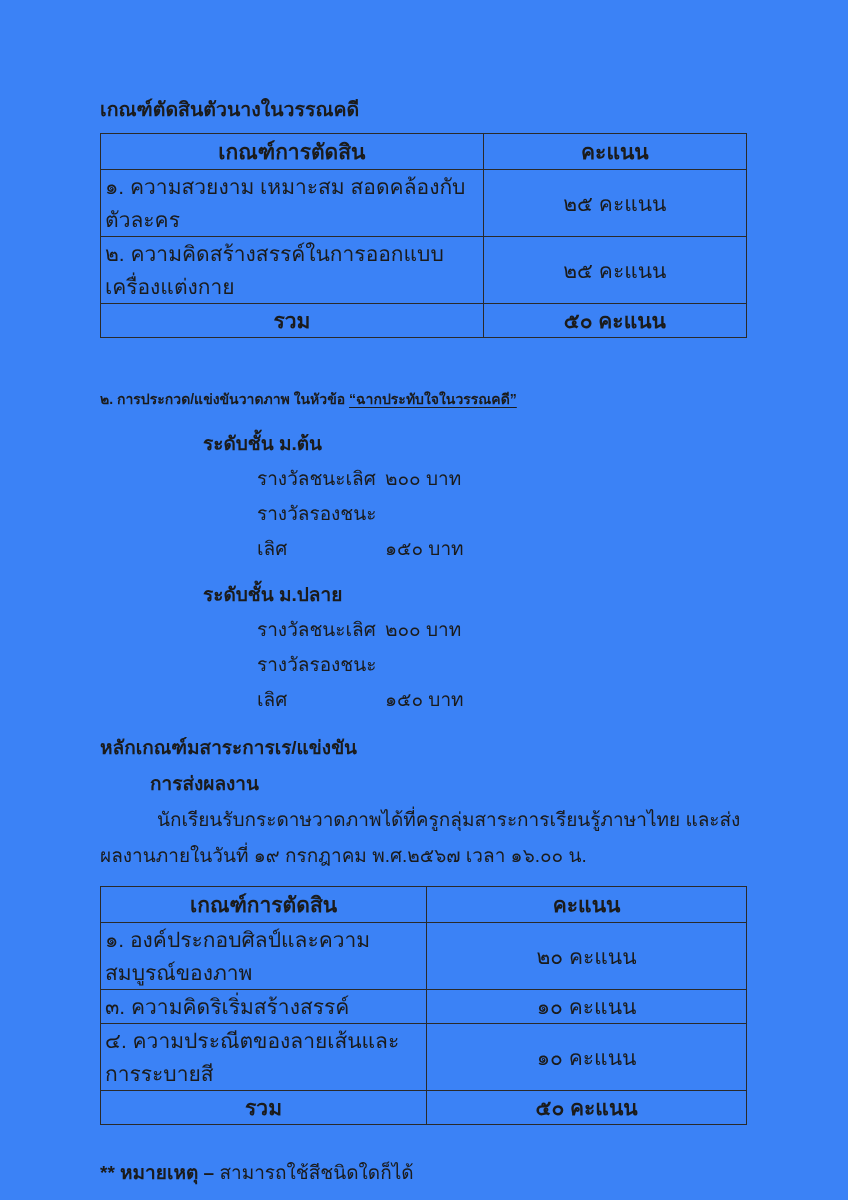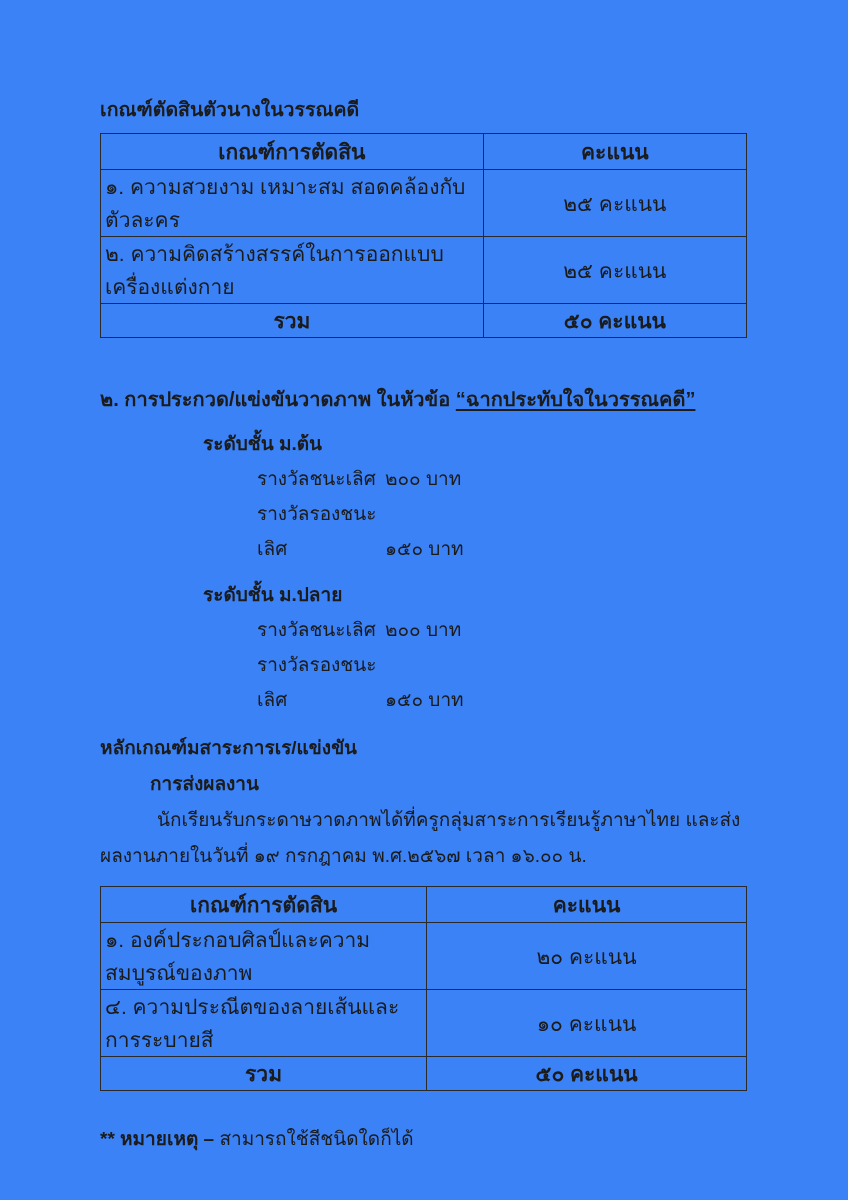--- a/index.html
+++ b/index.html
@@ -24,21 +24,21 @@
   table.criteria th{height:35px;font-weight:bold;text-align:center;}
   table.criteria td{height:32px;}
   .t1 .c1{width:59.5%;}
   .t1 .c2{width:40.5%;}
   .t2 .c1{width:50.5%;}
   .t2 .c2{width:49.5%;}
   td.col-criteria{text-align:left;padding-left:13px;}
   td.col-score{text-align:center;}
   tr.total-row td{font-weight:bold;text-align:center;height:33px;}
 
-  .section-heading{font-weight:bold;font-size:20px;line-height:26px;margin:48px 0 0 0;}
+  .section-heading{font-weight:bold;font-size:14px;line-height:26px;margin:48px 0 0 0;}
   .quoted-topic{text-decoration:underline;text-underline-offset:3px;}
 
   .level-name{font-weight:bold;line-height:35px;margin:14px 0 0 103px;}
   .prize-row{line-height:35px;margin:0 0 0 157px;}
   .prize-label{display:inline-block;width:128px;}
   .prize-amount{display:inline-block;}
 
   .rules-heading{font-weight:bold;line-height:35px;margin:13px 0 0 0;}
   .submission-heading{font-weight:bold;line-height:35px;margin:1px 0 0 50px;}
   .submission-text{line-height:36px;margin:1px 0 0 0;text-indent:57px;}
@@ -110,20 +110,24 @@
             <th class="c1">เกณฑ์การตัดสิน</th>
             <th class="c2">คะแนน</th>
           </tr>
         </thead>
         <tbody>
             <tr>
               <td class="col-criteria">๑. องค์ประกอบศิลป์และความสมบูรณ์ของภาพ</td>
               <td class="col-score">๒๐ คะแนน</td>
             </tr>
             <tr>
+              <td class="col-criteria">๓. ความคิดริเริ่มสร้างสรรค์</td>
+              <td class="col-score">๑๐ คะแนน</td>
+            </tr>
+            <tr>
               <td class="col-criteria">๔. ความประณีตของลายเส้นและการระบายสี</td>
               <td class="col-score">๑๐ คะแนน</td>
             </tr>
           </tbody>
         <tbody>
           <tr class="total-row">
             <td>รวม</td>
             <td>๕๐ คะแนน</td>
           </tr>
         </tbody>

